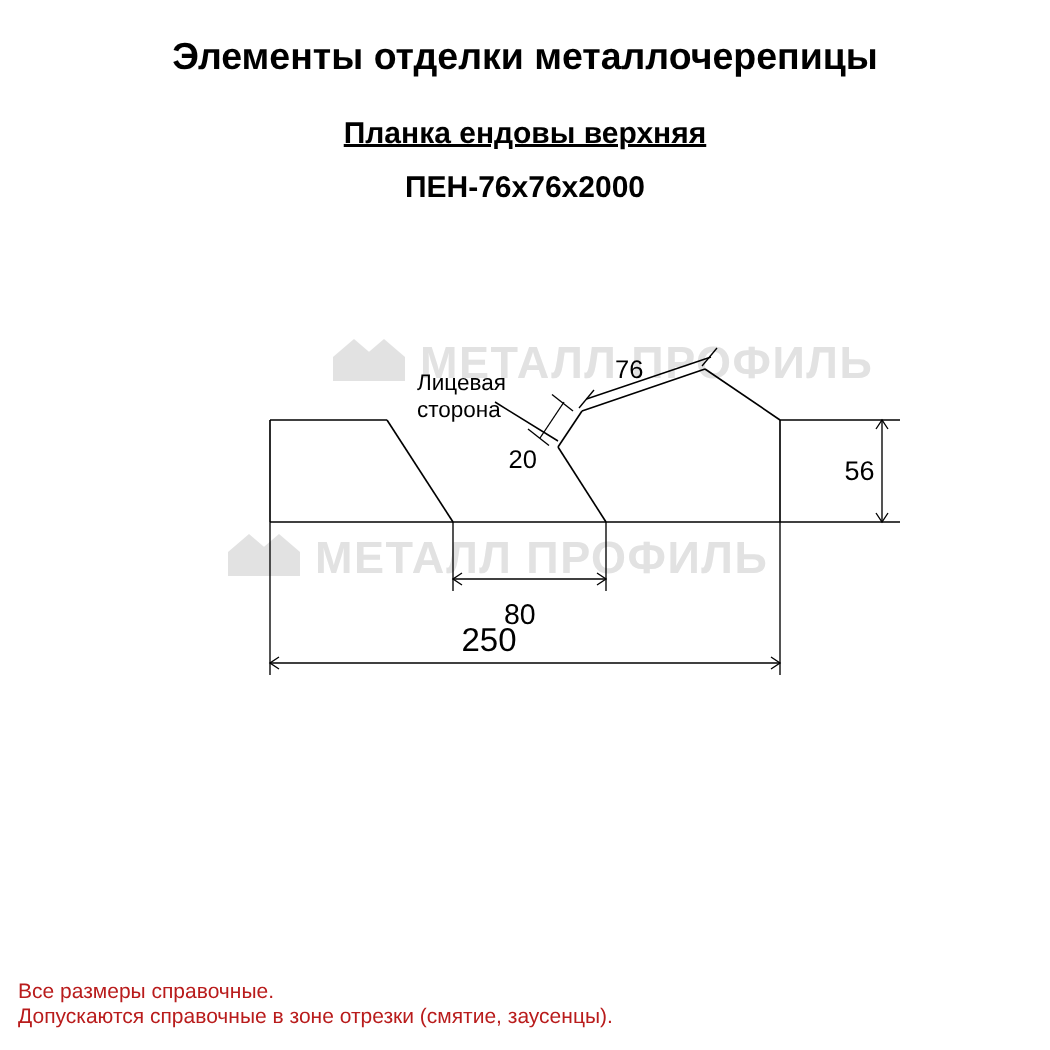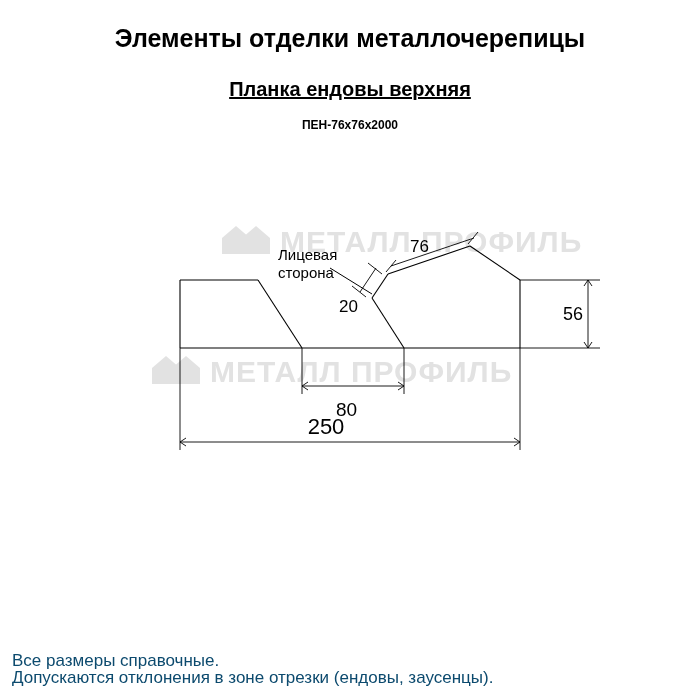--- a/index.html
+++ b/index.html
@@ -34,39 +34,39 @@
     line-height: 32px;
   }
   .title-sub {
     font-size: 20px;
     font-weight: bold;
     margin-top: 22px;
     line-height: 26px;
     text-decoration: underline;
   }
   .title-code {
-    font-size: 12px;
+    font-size: 20px;
     font-weight: bold;
     margin-top: 10px;
     line-height: 26px;
   }
   .drawing {
     position: absolute;
     top: 168px;
     left: 0;
     width: 700px;
     height: 320px;
   }
   .footer {
     position: absolute;
     left: 12px;
     bottom: 14px;
-    font-size: 17px;
+    font-size: 14px;
     line-height: 17px;
-    color: #0c4a6e;
+    color: #b91c1c;
   }
   .footer div {
     white-space: nowrap;
   }
   svg text {
     font-family: "Liberation Sans", sans-serif;
     fill: #000;
   }
   .wm text {
     font-family: "Liberation Sans", sans-serif;
@@ -176,16 +176,16 @@
         <path d="M 186 270 L 180 274 L 186 278"></path>
         <path d="M 514 270 L 520 274 L 514 278"></path>
       </g>
       <text x="326" y="266" font-size="22" text-anchor="middle">250</text>
 
     </svg>
   </div>
 
   <div class="footer">
     <div>Все размеры справочные.</div>
-    <div>Допускаются отклонения в зоне отрезки (ендовы, заусенцы).</div>
+    <div>Допускаются справочные в зоне отрезки (смятие, заусенцы).</div>
   </div>
 
 </div>
 
 </body></html>

